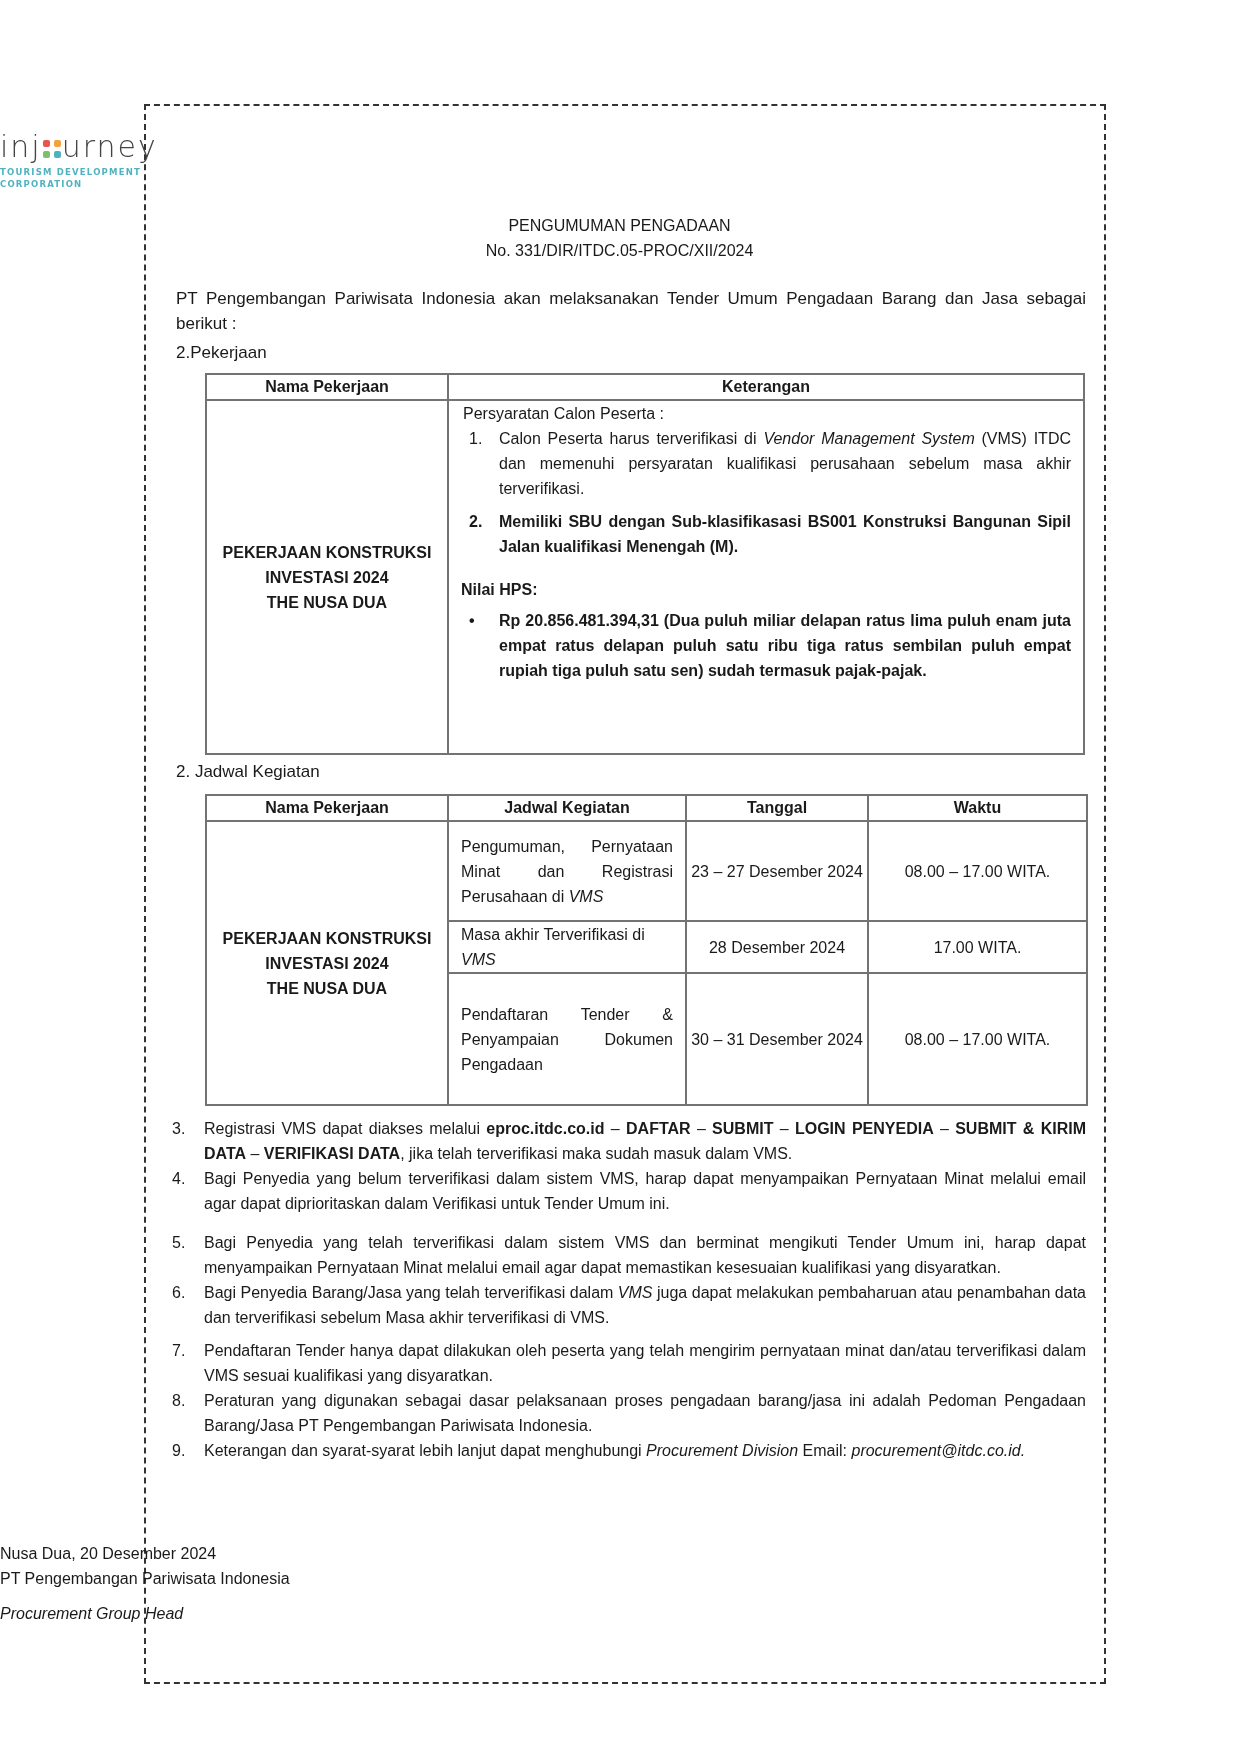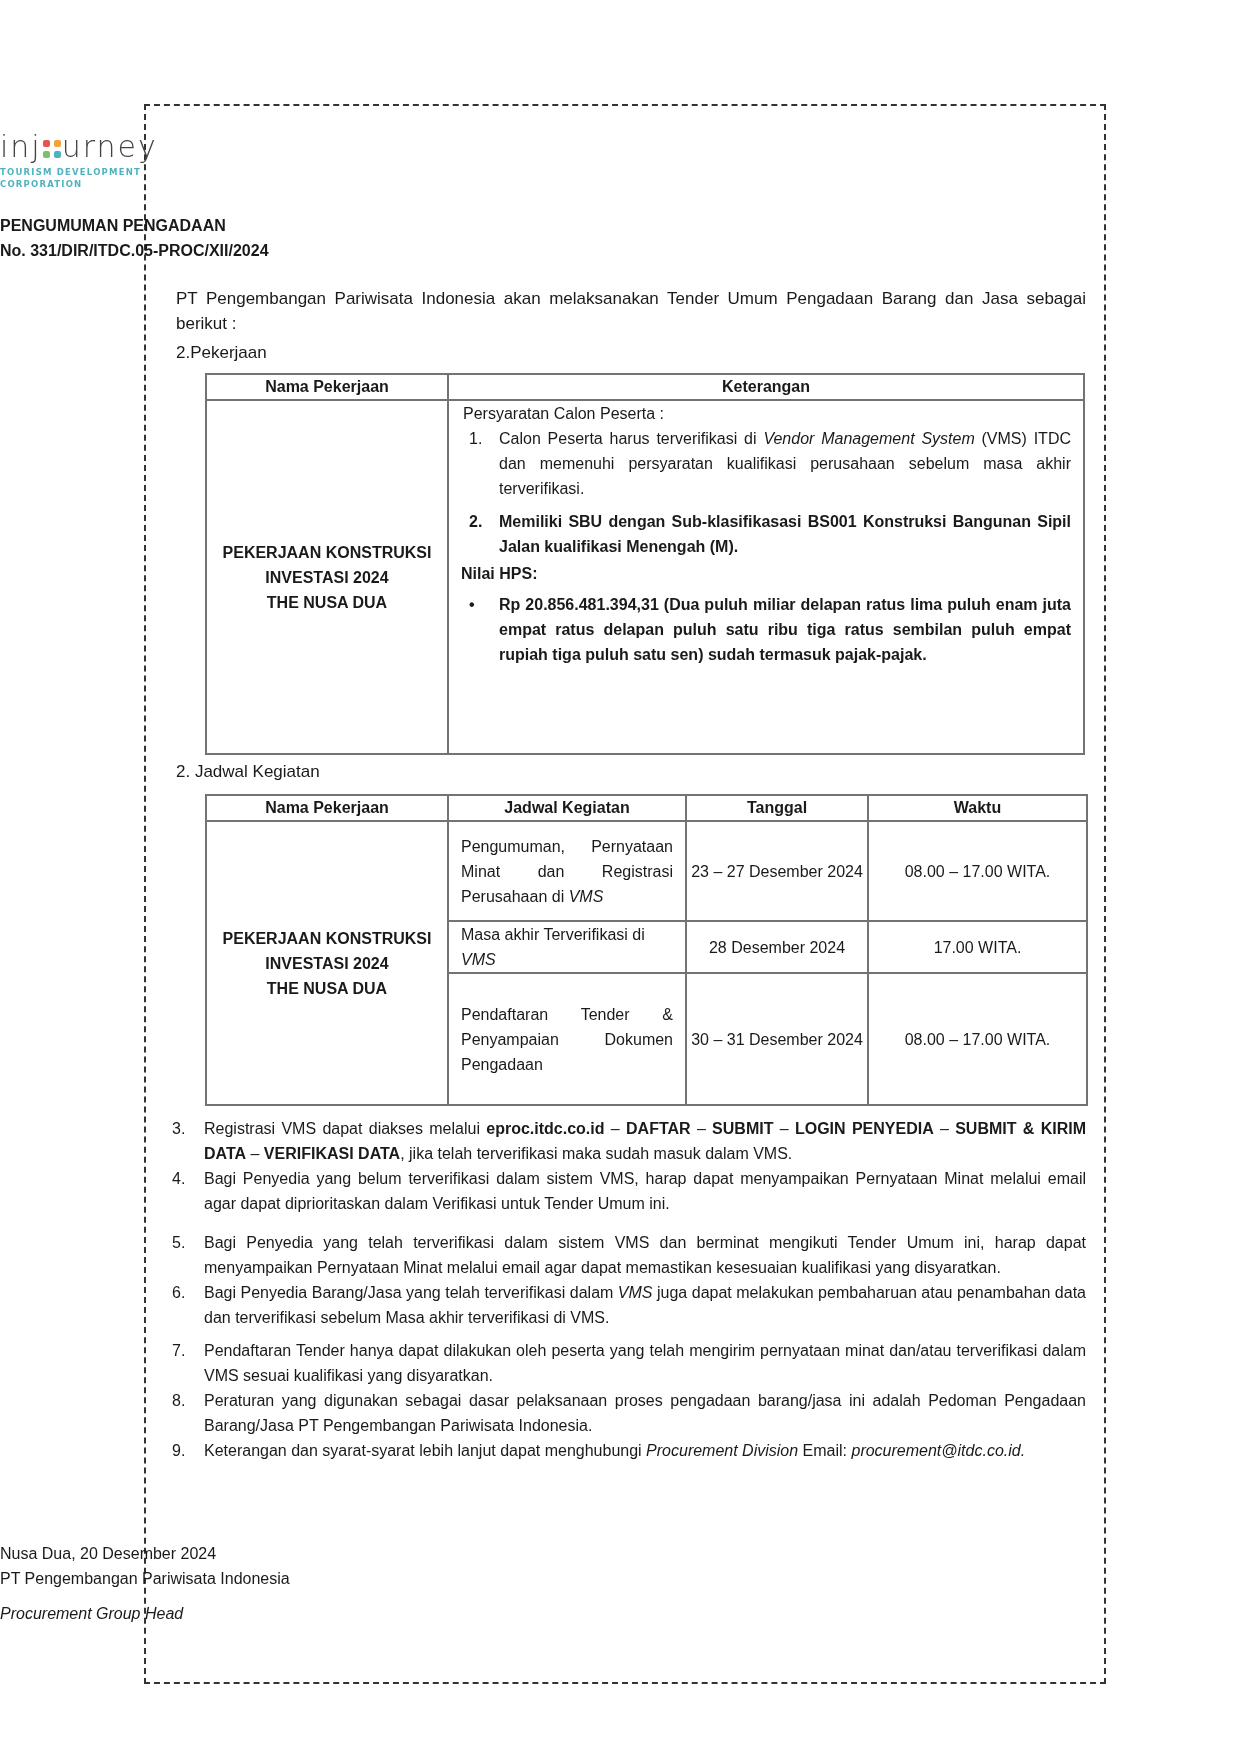--- a/index.html
+++ b/index.html
@@ -3,21 +3,21 @@
 <meta charset="utf-8">
 <style>
   html, body { margin: 0; padding: 0; background: #ffffff; }
   body { width: 1239px; height: 1754px; position: relative; font-family: "Liberation Sans", sans-serif; color: #1a1a1a; }
   .frame { position: absolute; left: 144px; top: 104px; width: 962px; height: 1580px; border: 2px dashed #333; box-sizing: border-box; }
   .logo { position: absolute; left: 0; top: 132px; width: 1239px; }
   .logo-word { font-family: "DejaVu Sans", sans-serif; font-size: 30px; font-weight: 300; letter-spacing: 2px; color: #444; line-height: 1; }
   .logo-o { display: inline-block; width: 18px; height: 18px; position: relative; vertical-align: -1px; margin: 0 1px; }
   .logo-o i { position: absolute; width: 7px; height: 7px; border-radius: 2px; }
   .logo-sub { font-family: "DejaVu Sans", sans-serif; font-size: 8.5px; font-weight: bold; color: #4fb3bf; letter-spacing: 1.2px; line-height: 12px; margin-top: 4px; }
-  .title { position: absolute; left: 0; top: 213px; width: 1239px; text-align: left; font-weight: bold; font-size: 16px; line-height: 25px; }
+  .title { position: absolute; left: 0; top: 213px; width: 1239px; text-align: center; font-weight: normal; font-size: 16px; line-height: 25px; }
   .p { position: absolute; font-size: 17px; line-height: 25px; }
   .intro { left: 176px; top: 286px; width: 910px; text-align: justify; }
   .sec { left: 176px; }
   table { border-collapse: collapse; position: absolute; font-size: 16px; }
   td, th { border: 2px solid #737373; vertical-align: top; padding: 0; }
   th { font-weight: bold; text-align: center; line-height: 24px; height: 24px; }
   .t1 { left: 205px; top: 373px; width: 880px; }
   .t1 .c1 { width: 240px; vertical-align: middle; text-align: center; font-weight: bold; line-height: 25px; }
   .t1 .c2 { padding: 0 12px 0 12px; height: 352px; line-height: 25px; }
   .req-list { margin: 0; padding: 0; list-style: none; }
@@ -76,21 +76,21 @@
       <ul class="req-list">
         <li>
           <span class="n">1.</span>
           <span class="t"><span>Calon Peserta harus terverifikasi di </span><em>Vendor Management System</em><span> (VMS) ITDC dan memenuhi persyaratan kualifikasi perusahaan sebelum masa akhir terverifikasi.</span></span>
         </li>
         <li class="bold" style="margin-top:8px">
           <span class="n">2.</span>
           <span class="t">Memiliki SBU dengan Sub-klasifikasasi BS001 Konstruksi Bangunan Sipil Jalan kualifikasi Menengah (M).</span>
         </li>
       </ul>
-      <div class="bold" style="margin-top:2px">Nilai HPS:</div>
+      <div class="bold" style="margin-top:18px">Nilai HPS:</div>
       <div class="hps-item" style="margin-top:6px">
         <span class="n">•</span>
         <span class="t">Rp 20.856.481.394,31 (Dua puluh miliar delapan ratus lima puluh enam juta empat ratus delapan puluh satu ribu tiga ratus sembilan puluh empat rupiah tiga puluh satu sen) sudah termasuk pajak-pajak.</span>
       </div>
     </td>
   </tr>
 </tbody>
   </table>
 
 <div class="p sec" style="top:759px">2. Jadwal Kegiatan</div>

